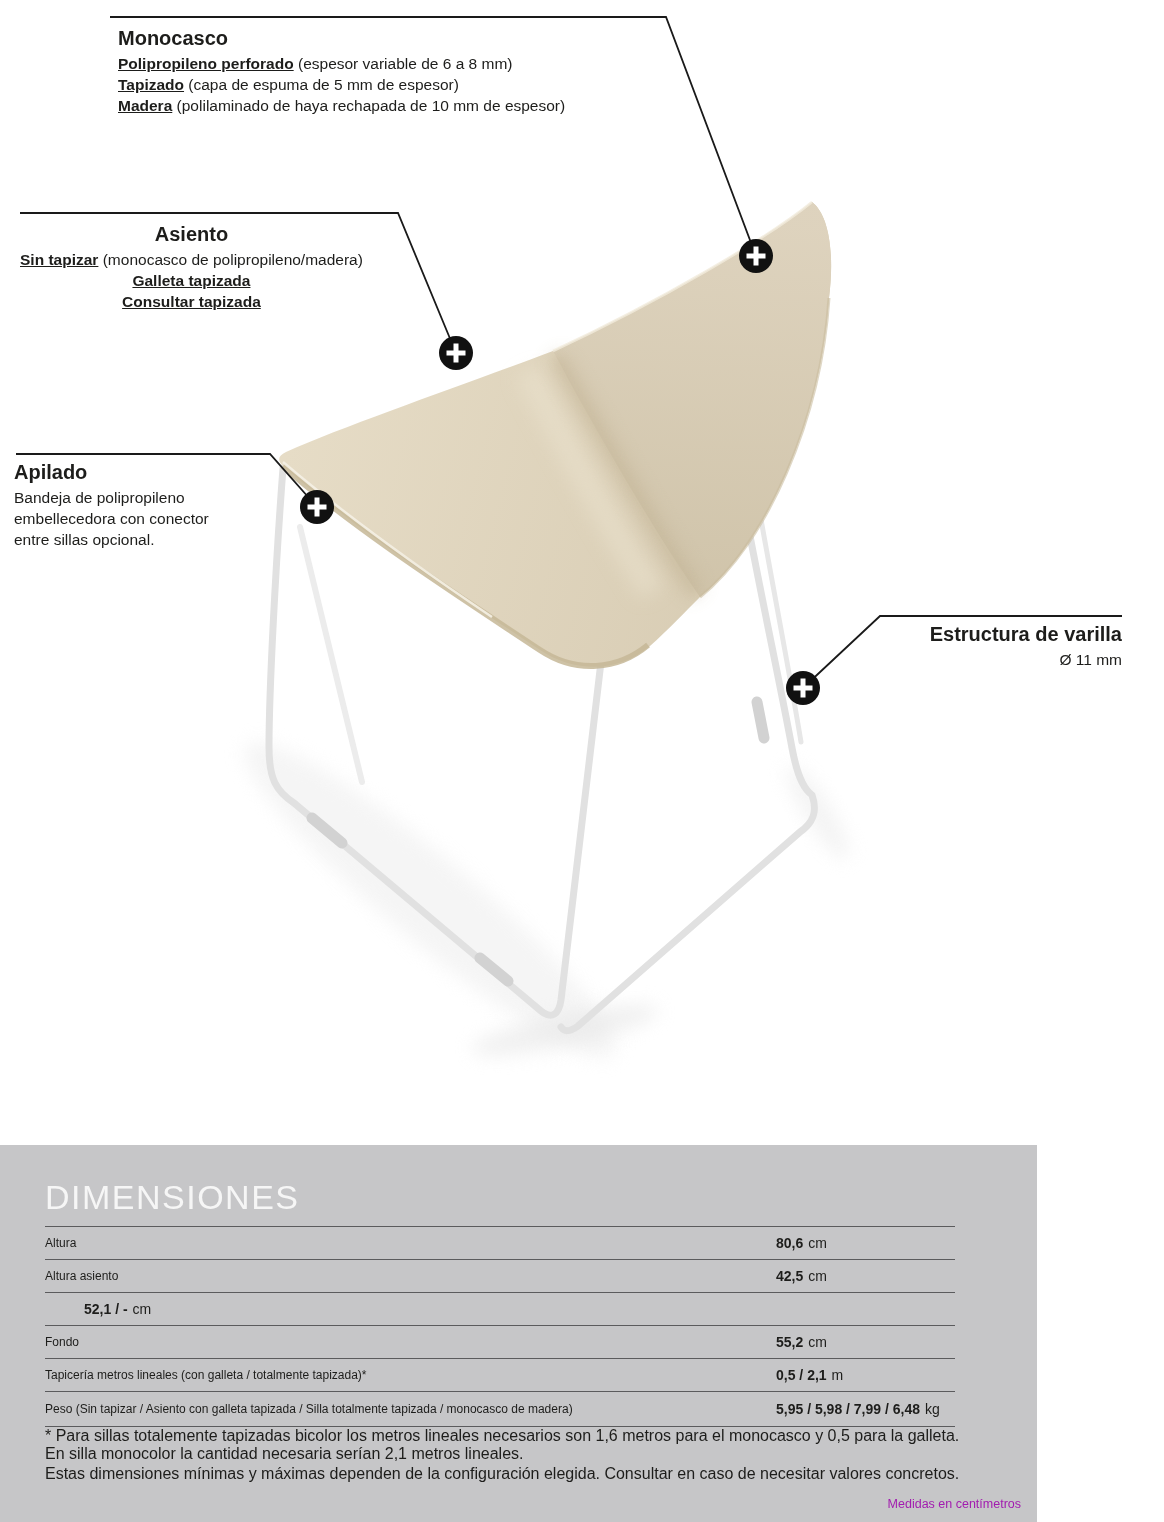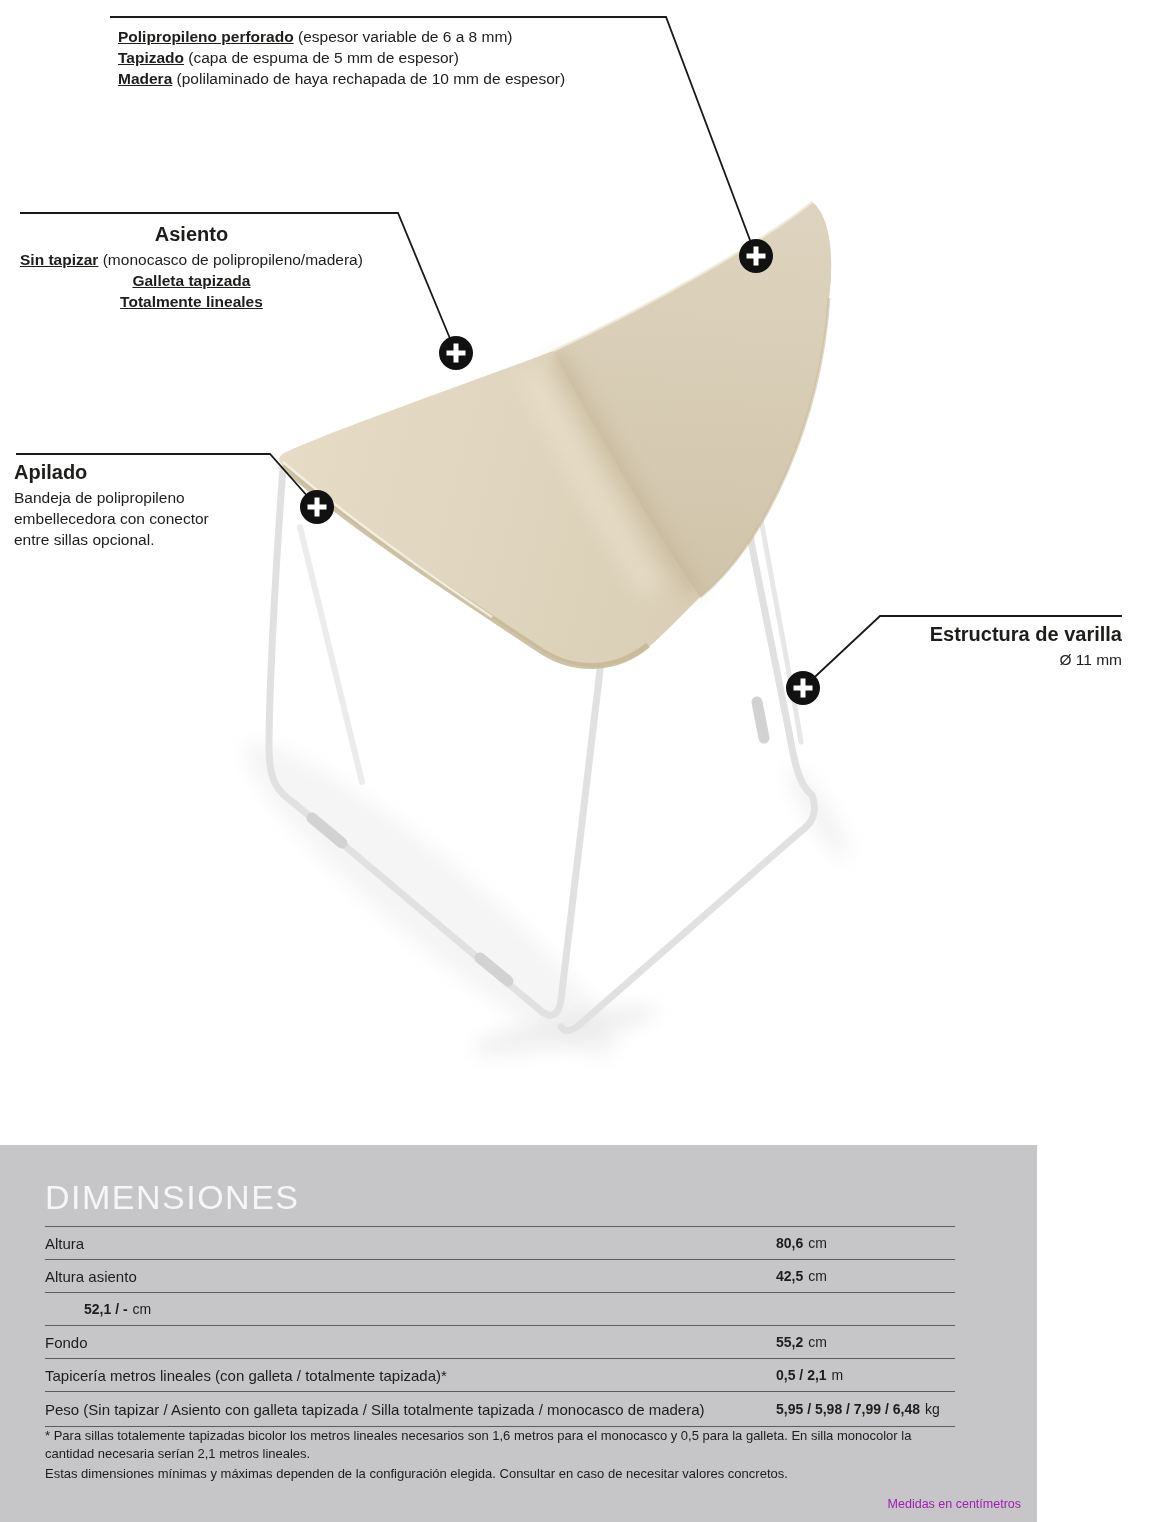--- a/index.html
+++ b/index.html
@@ -32,27 +32,27 @@
     position:absolute;left:0;top:1145px;width:1037px;height:377px;
     background:#c6c6c8;
   }
   .panel-title{
     position:absolute;left:45px;top:33px;margin:0;
     font-size:34px;font-weight:400;letter-spacing:1.5px;color:#f6f6f6;
   }
   .dim-table{position:absolute;left:45px;top:81px;width:910px;}
   .trow{display:flex;align-items:center;height:32px;border-top:1px solid #5b5b5d;}
   .trow:last-child{border-bottom:1px solid #5b5b5d;height:34px;}
-  .tlabel{flex:1;font-size:15px;}
+  .tlabel{flex:1;font-size:12px;}
   .tvalue{width:179px;font-size:14px;white-space:nowrap;padding-left:39px;}
   .tvalue .num{font-weight:700;}
   .tvalue .unit{margin-left:5px;}
   .footnote{
     position:absolute;left:45px;width:917px;
-    font-size:13px;line-height:18px;
+    font-size:16px;line-height:18px;
   }
   .fn1{top:282px;}
   .fn2{top:320px;}
   .units-note{
     position:absolute;right:16px;top:352px;
     font-size:12.5px;color:#a21caf;
   }
 </style>
 </head>
 <body>
@@ -129,30 +129,31 @@
       <polyline points="1122,616 880,616 803,688"></polyline>
     </g>
   </svg>
 
   <div class="hotspot" style="left:739px;top:239px;"></div>
   <div class="hotspot" style="left:439px;top:336px;"></div>
   <div class="hotspot" style="left:300px;top:490px;"></div>
   <div class="hotspot" style="left:786px;top:671px;"></div>
 
   <div class="callout" style="left:118px;top:26px;">
+    <h3>Monocasco</h3>
     <div><span class="b">Polipropileno perforado</span><span> (espesor variable de 6 a 8 mm)</span></div>
     <div><span class="b">Tapizado</span><span> (capa de espuma de 5 mm de espesor)</span></div>
     <div><span class="b">Madera</span><span> (polilaminado de haya rechapada de 10 mm de espesor)</span></div>
   </div>
 
   <div class="callout" style="left:20px;top:222px;text-align:center;">
     <h3>Asiento</h3>
     <div><span class="b">Sin tapizar</span><span> (monocasco de polipropileno/madera)</span></div>
     <div><span class="b">Galleta tapizada</span><span></span></div>
-    <div><span class="b">Totalmente lineales</span><span></span></div>
+    <div><span class="b">Consultar tapizada</span><span></span></div>
   </div>
 
   <div class="callout" style="left:14px;top:460px;">
     <h3>Apilado</h3>
     <div><span class="b"></span><span>Bandeja de polipropileno</span></div>
     <div><span class="b"></span><span>embellecedora con conector</span></div>
     <div><span class="b"></span><span>entre sillas opcional.</span></div>
   </div>
 
   <div class="callout right" style="right:42px;top:622px;">

